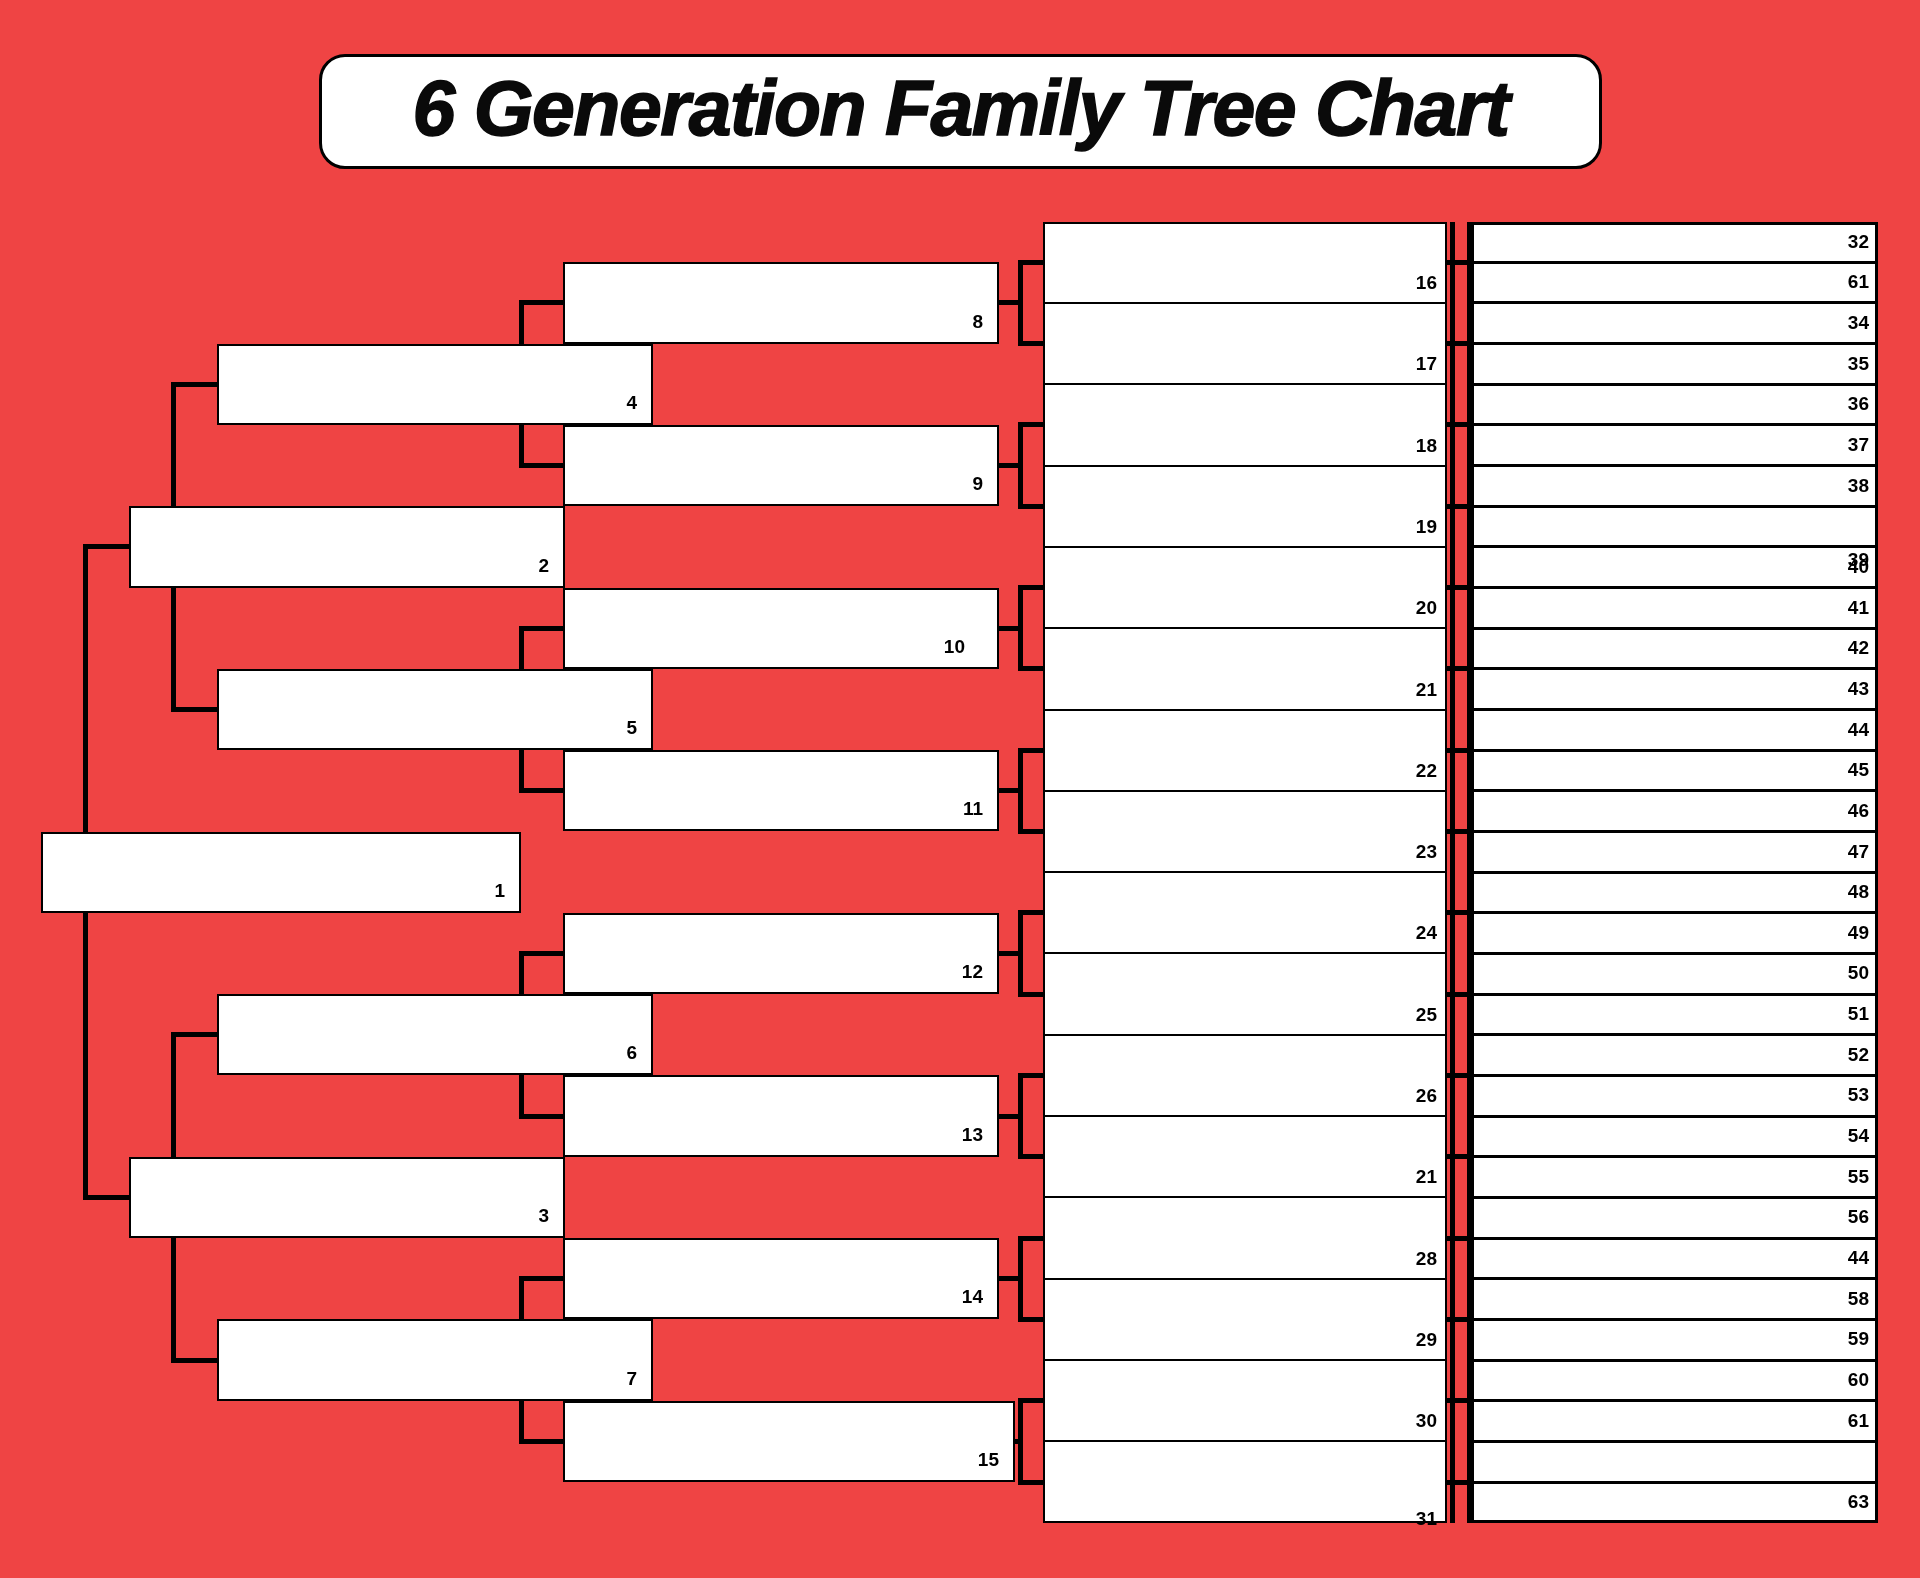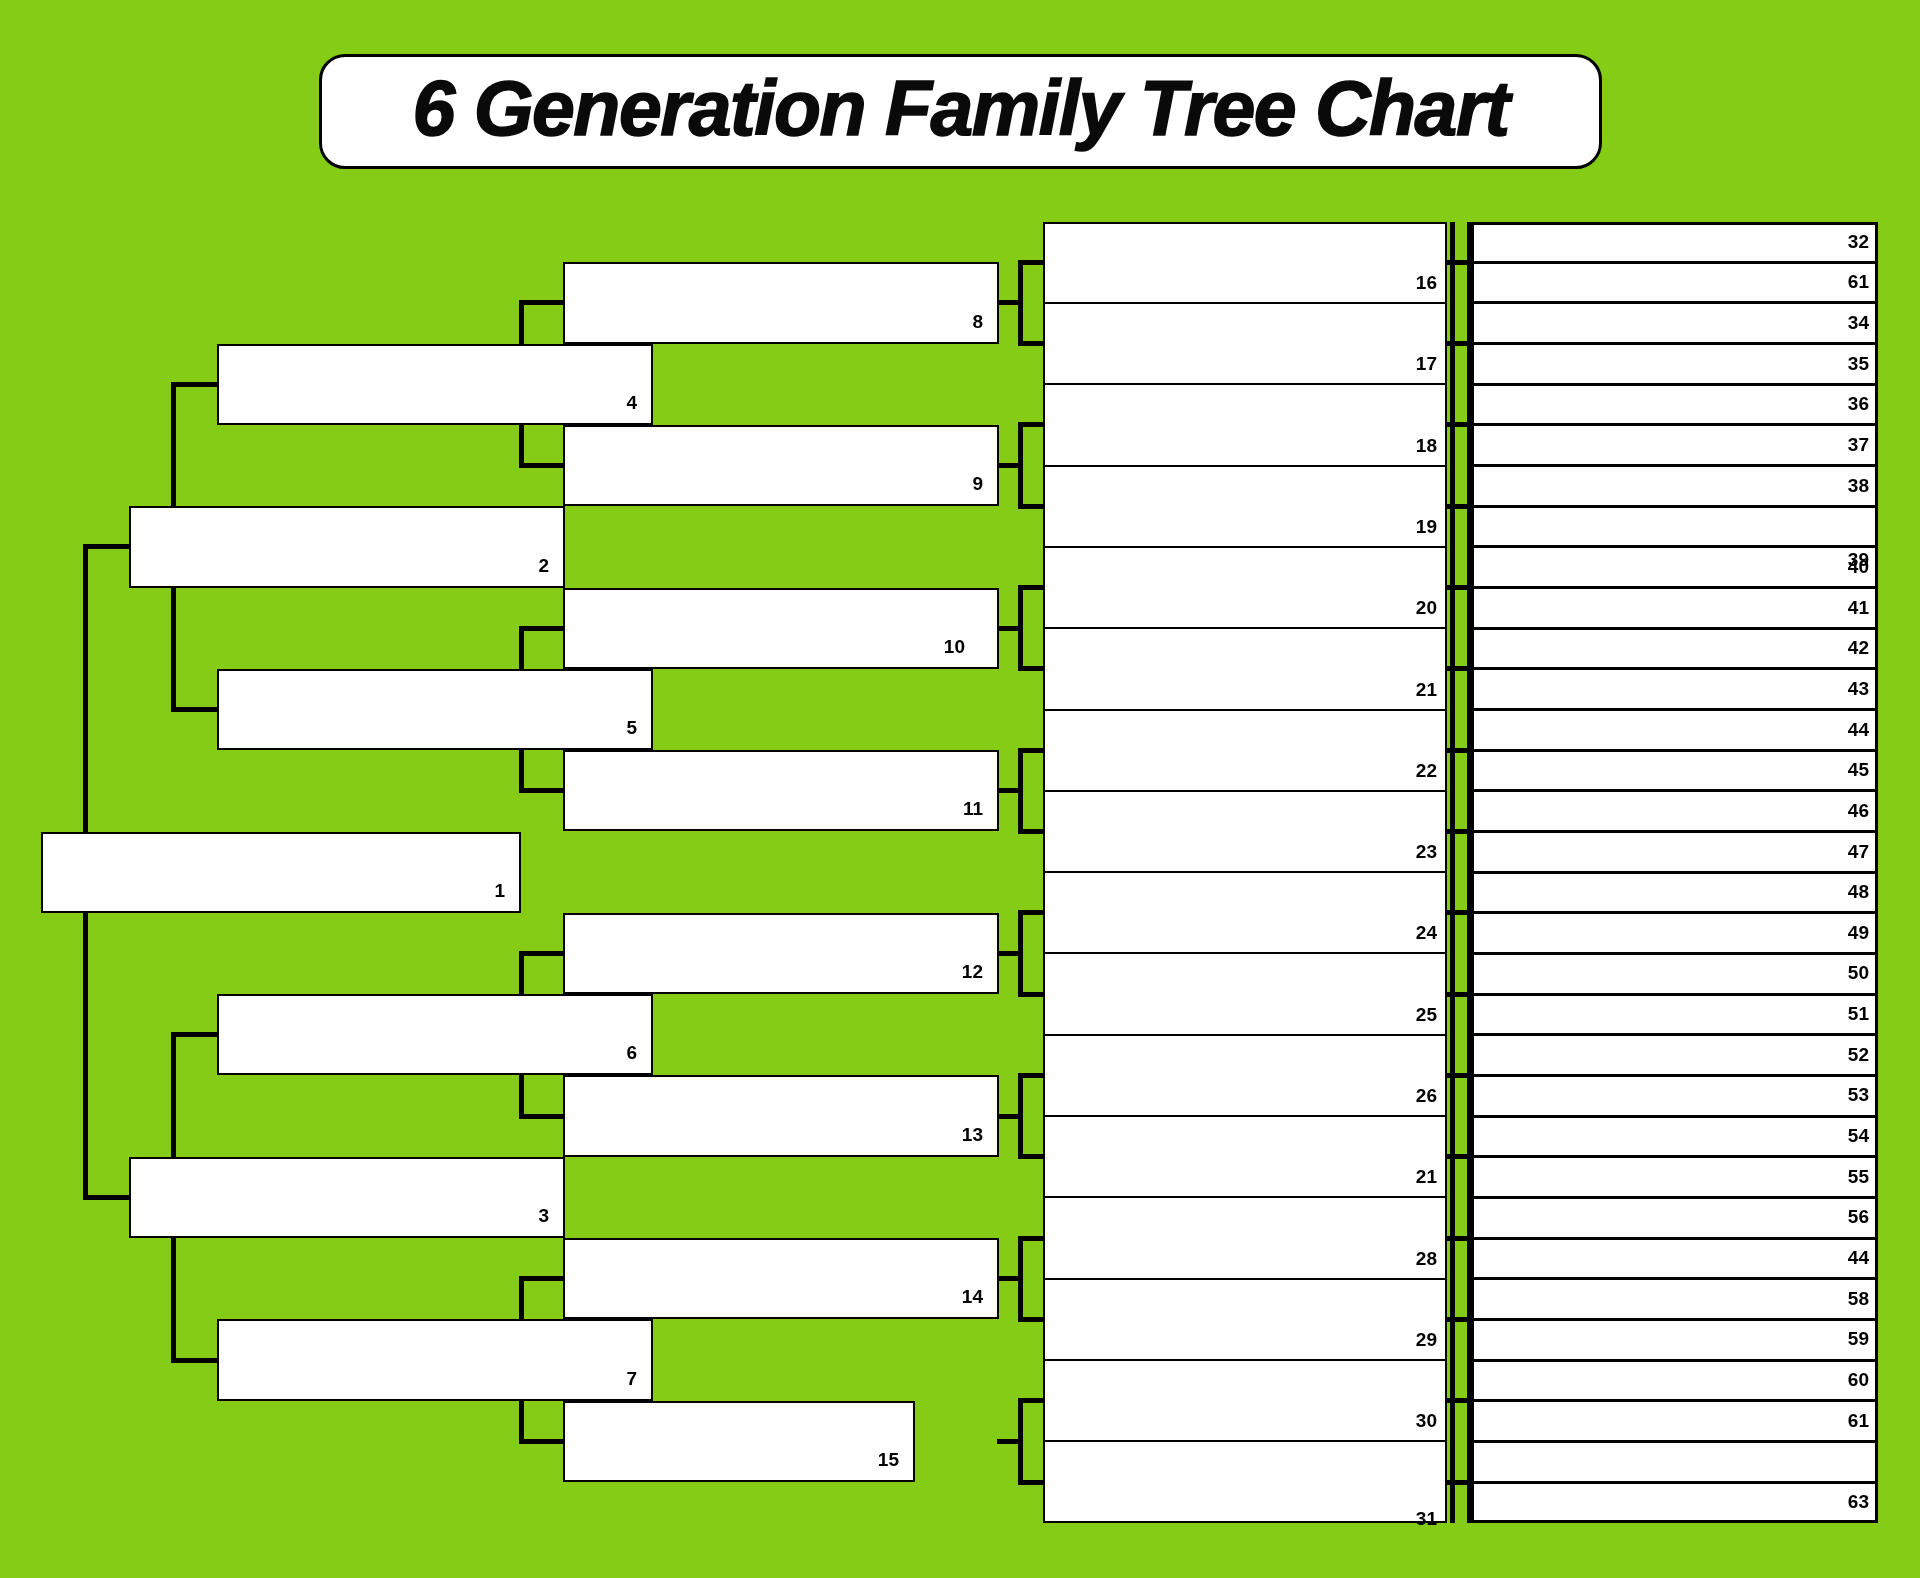--- a/index.html
+++ b/index.html
@@ -1,16 +1,16 @@
 <!DOCTYPE html>
 <html><head>
 <meta charset="utf-8">
 <style>
   html,body{margin:0;padding:0;background:#ffffff;}
-  #page{position:relative;width:1920px;height:1578px;background:#84cc16;overflow:hidden;
+  #page{position:relative;width:1920px;height:1578px;background:#ef4444;overflow:hidden;
         font-family:"Liberation Sans",sans-serif;}
   #title-box{position:absolute;left:319px;top:54px;width:1283px;height:115px;
              border:3px solid #000;border-radius:26px;box-sizing:border-box;
              display:flex;align-items:center;justify-content:center;background:#fff;}
   #title-box span{font-family:"Liberation Sans",sans-serif;font-weight:bold;font-style:italic;
              font-size:77px;letter-spacing:-1.5px;color:#0a0a0a;white-space:nowrap;
              -webkit-text-stroke:1.5px #0a0a0a;transform:translateY(-3px);}
   .line{position:absolute;background:#000;}
   .pbox{position:absolute;background:#fff;border:2px solid #000;box-sizing:border-box;}
   .col{position:absolute;background:#fff;box-sizing:border-box;}
@@ -227,17 +227,17 @@
       </div>
       <div class="pbox" style="left: 563px; top: 912.82px; width: 436px; height: 81.32px;">
         <span class="num" style="right: 14px; bottom: 9px; position: absolute;">12</span>
       </div>
       <div class="pbox" style="left: 563px; top: 1075.46px; width: 436px; height: 81.32px;">
         <span class="num" style="right: 14px; bottom: 9px; position: absolute;">13</span>
       </div>
       <div class="pbox" style="left: 563px; top: 1238.1px; width: 436px; height: 81.32px;">
         <span class="num" style="right: 14px; bottom: 9px; position: absolute;">14</span>
       </div>
-      <div class="pbox" style="left: 563px; top: 1400.74px; width: 352px; height: 81.32px;">
+      <div class="pbox" style="left: 563px; top: 1400.74px; width: 452px; height: 81.32px;">
         <span class="num" style="right: 14px; bottom: 9px; position: absolute;">15</span>
       </div>
     </div>
 </div>
 
 </body></html>

